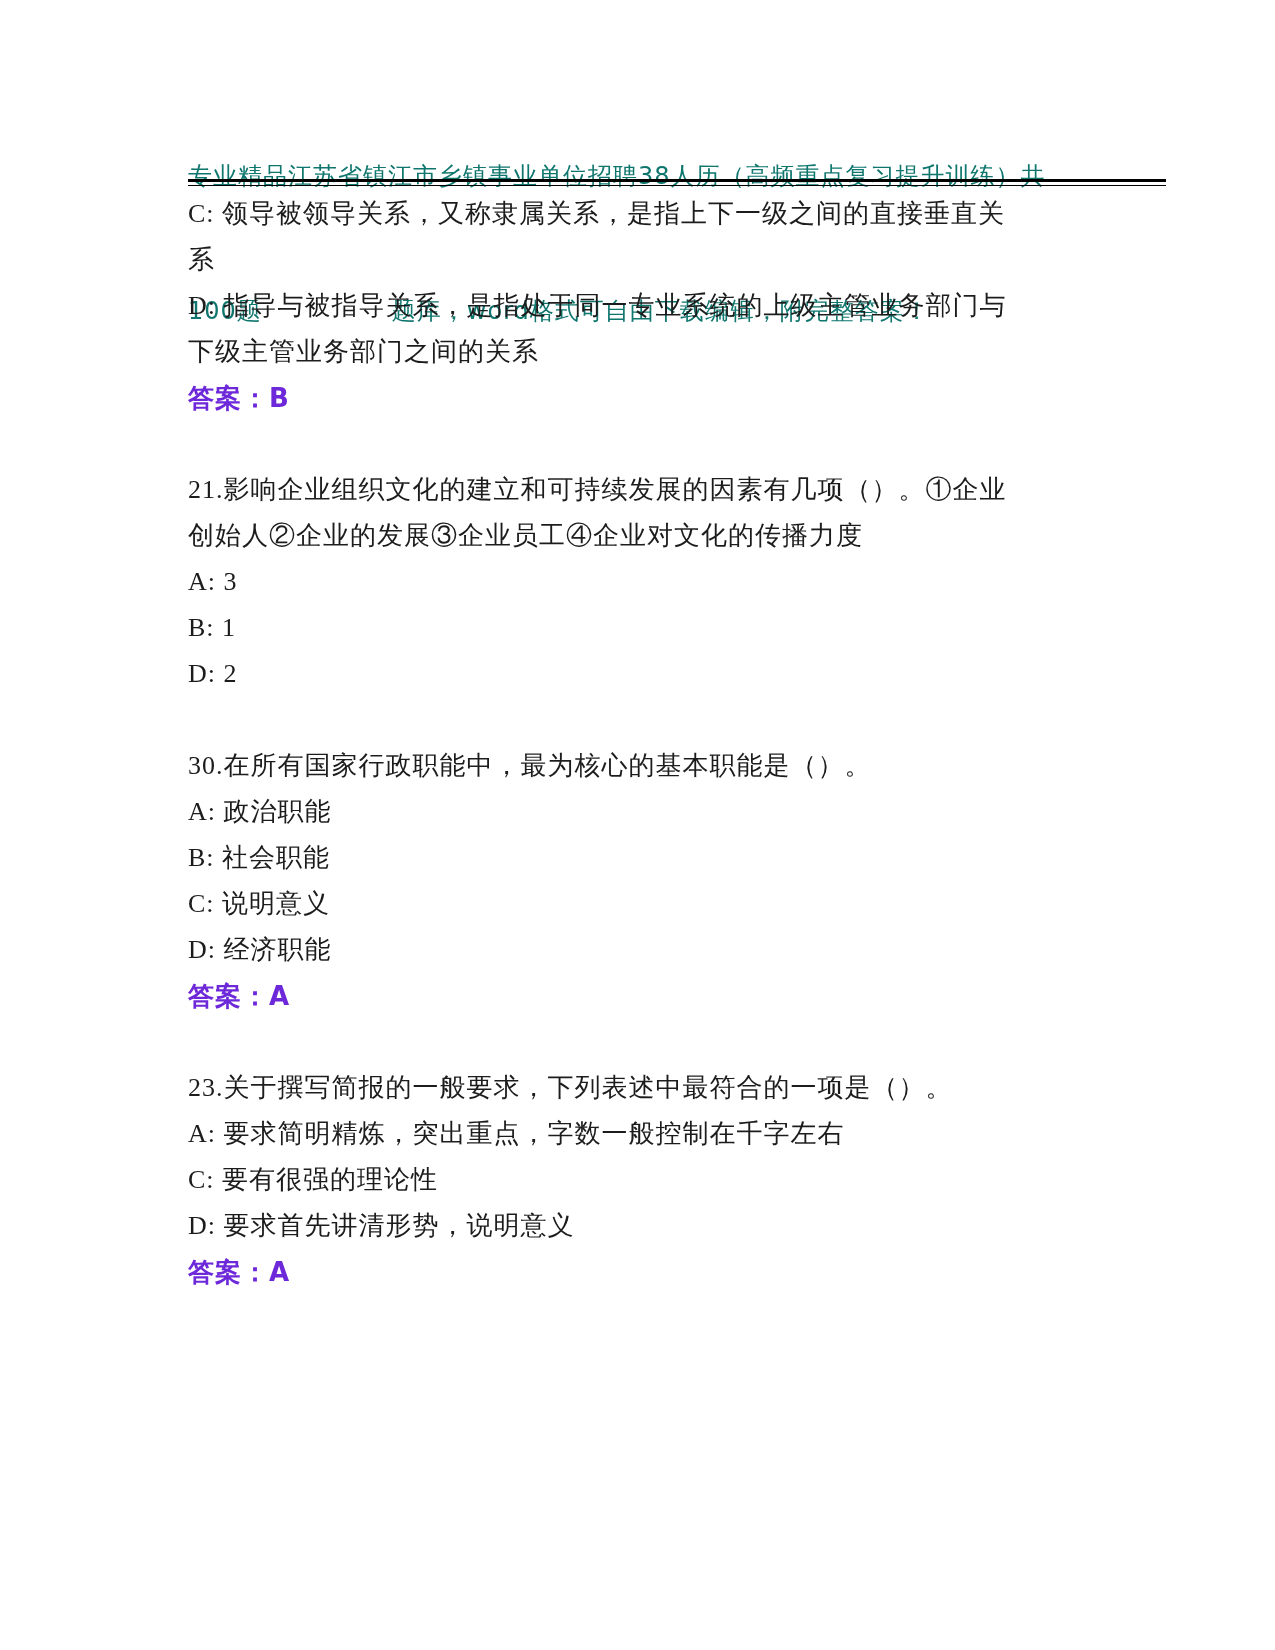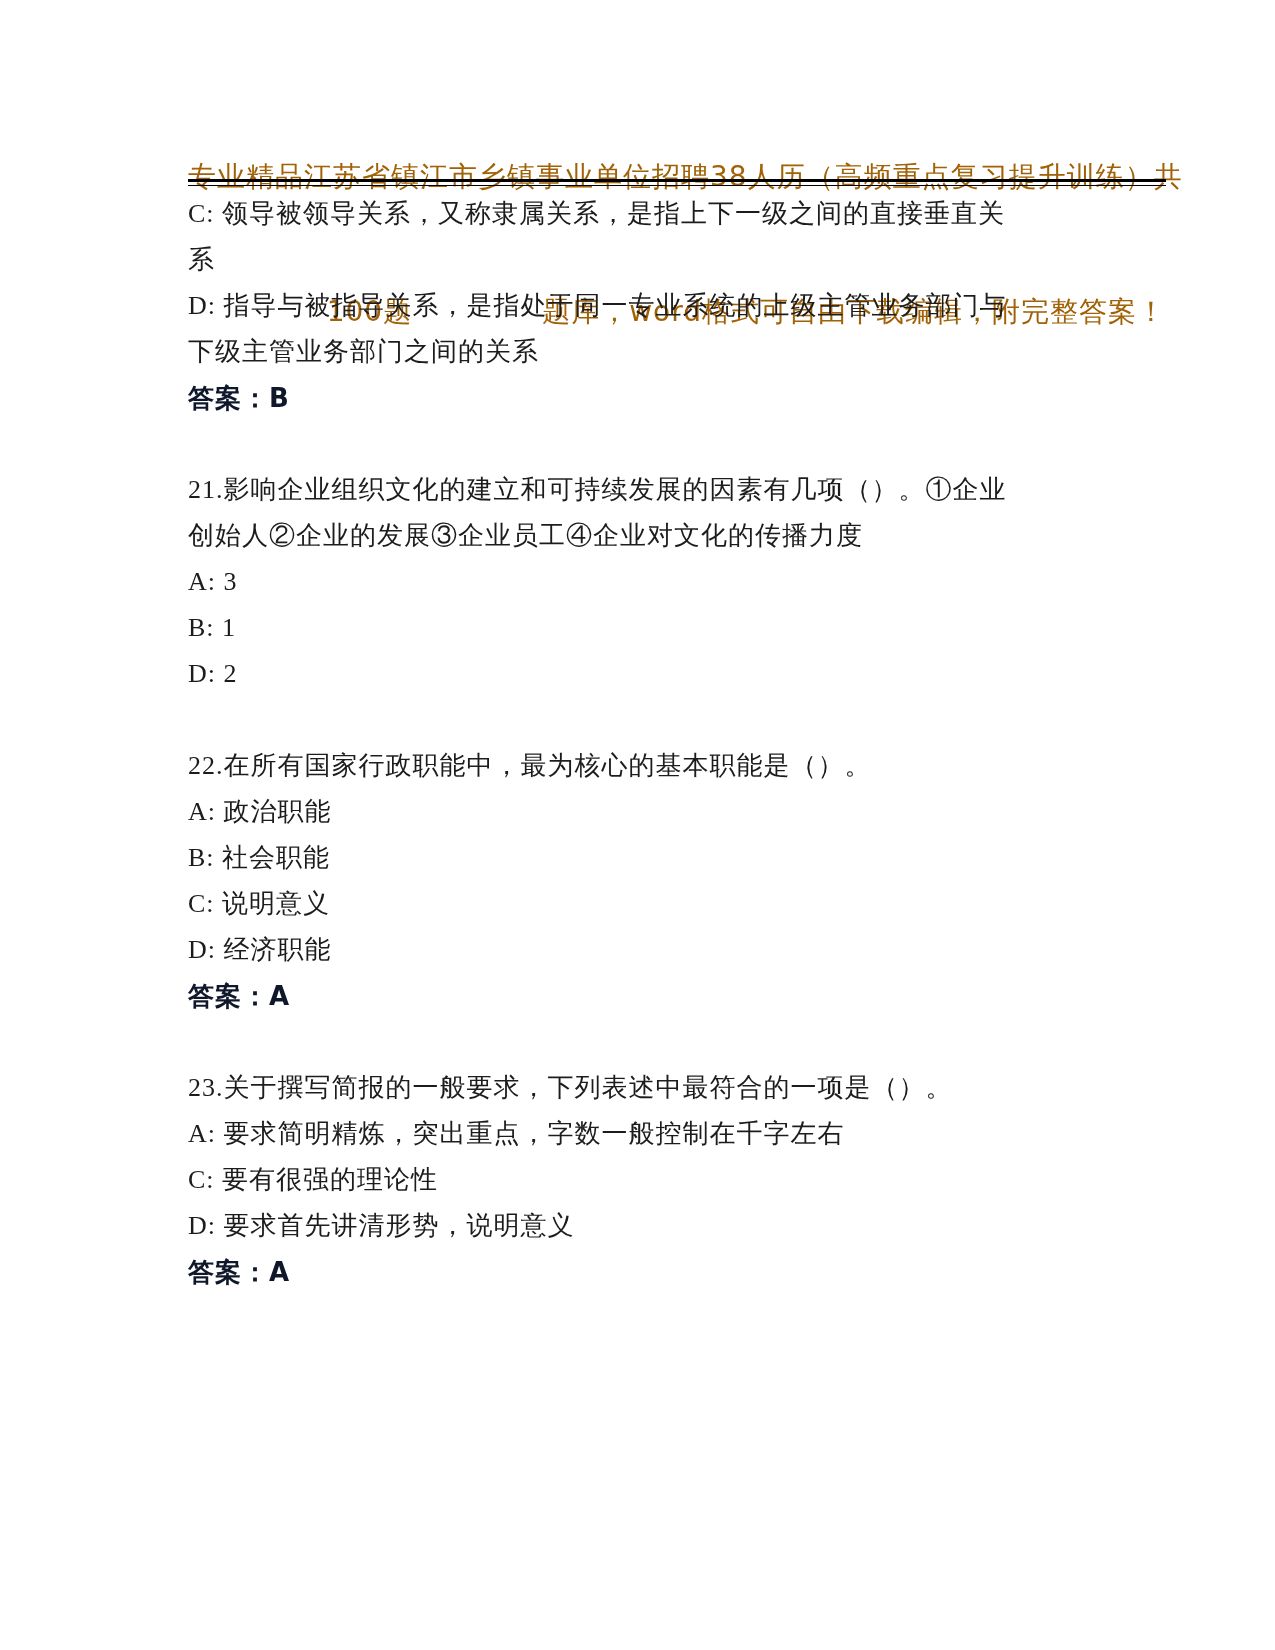--- a/index.html
+++ b/index.html
@@ -15,26 +15,25 @@
     overflow: hidden;
     font-family: "Liberation Serif", serif;
   }
   
   .doc-header {
     position: absolute;
     top: 64px;
     left: 188px;
     width: 978px;
     font-family: "DejaVu Sans", sans-serif;
-    font-size: 28px;
+    font-size: 24px;
     line-height: 45px;
     letter-spacing: 1px;
-    color: #a16207;
+    color: #0f766e;
     white-space: pre;
-    text-align: right;
   }
   .h-spacer {
     display: inline-block;
     width: 130px;
   }
   
   .rule {
     position: absolute;
     top: 179px;
     left: 188px;
@@ -54,21 +53,21 @@
   .line {
     height: 46px;
     line-height: 46px;
     font-size: 26px;
     letter-spacing: 1px;
     white-space: pre;
   }
   .answer {
     font-family: "DejaVu Sans", sans-serif;
     font-weight: 700;
-    color: #0f172a;
+    color: #6d28d9;
   }
   .blank {
     height: 46px;
   }
 </style>
 </head>
 <body>
 
 <div class="page">
 
@@ -95,21 +94,21 @@
       <div class="line">21.影响企业组织文化的建立和可持续发展的因素有几项（）。①企业</div>
       <div class="line">创始人②企业的发展③企业员工④企业对文化的传播力度</div>
       <div class="line">A: 3</div>
       <div class="line">B: 1</div>
       <div class="line">D: 2</div>
     </section>
 
     <div class="blank"></div>
 
     <section>
-      <div class="line">22.在所有国家行政职能中，最为核心的基本职能是（）。</div>
+      <div class="line">30.在所有国家行政职能中，最为核心的基本职能是（）。</div>
       <div class="line">A: 政治职能</div>
       <div class="line">B: 社会职能</div>
       <div class="line">C: 说明意义</div>
       <div class="line">D: 经济职能</div>
       <div class="line answer">答案：A</div>
     </section>
 
     <div class="blank"></div>
 
     <section>

